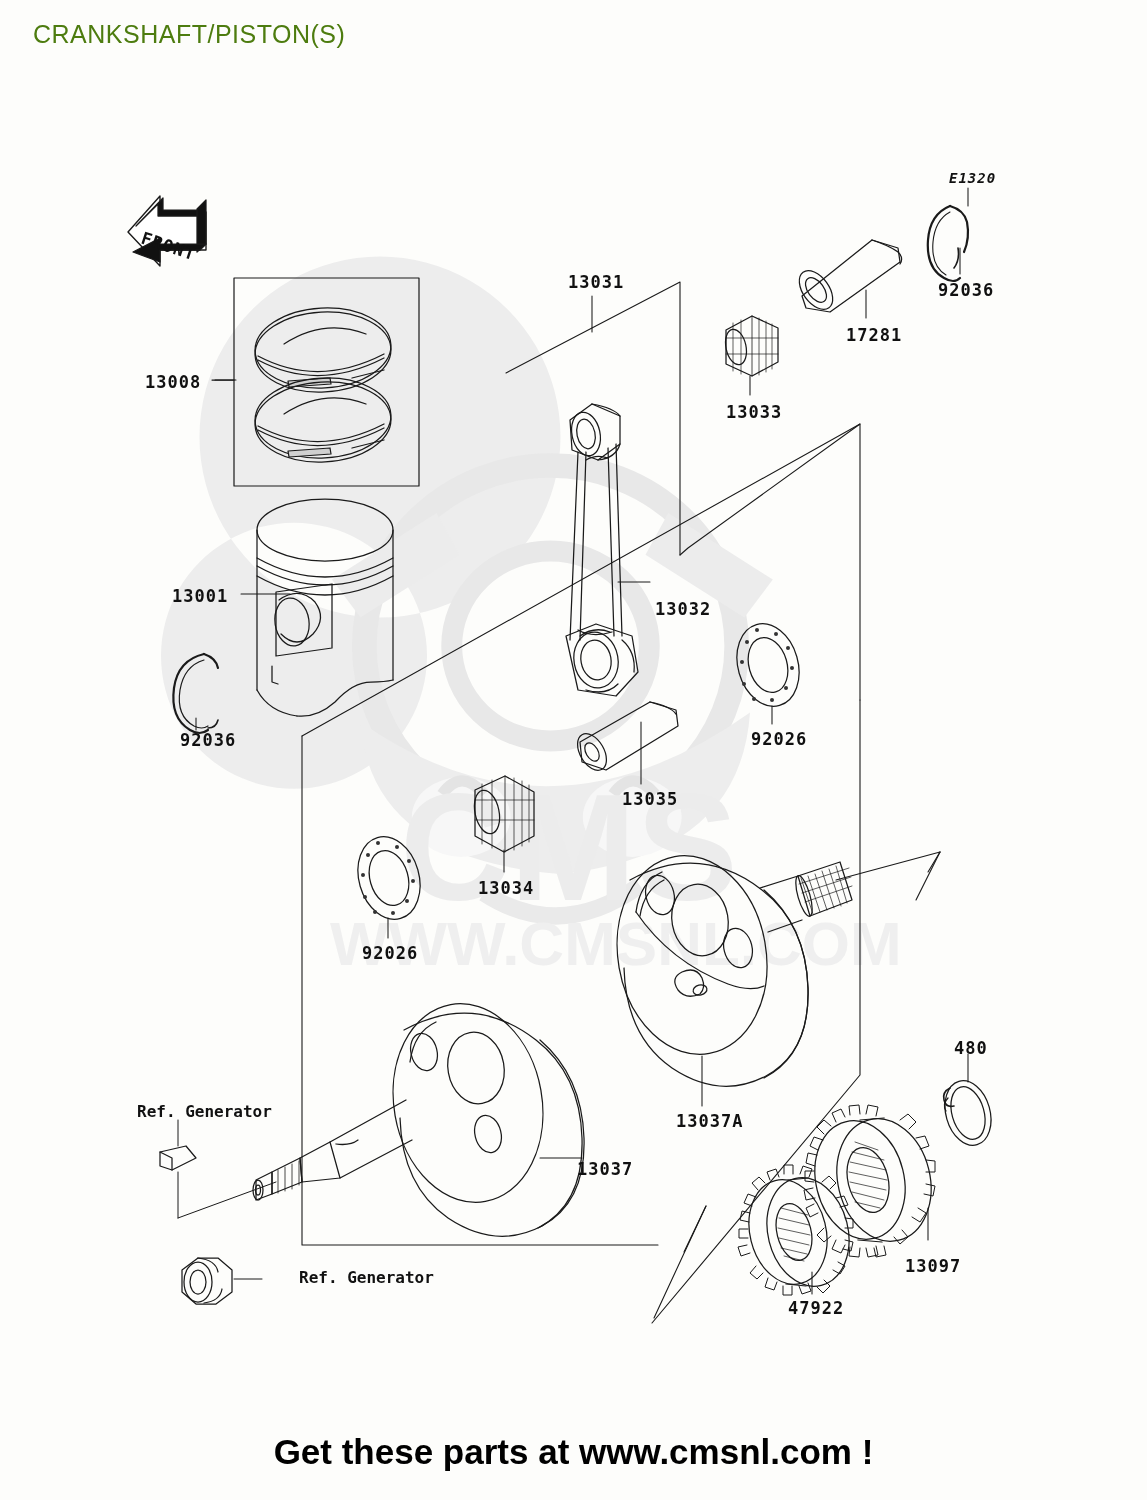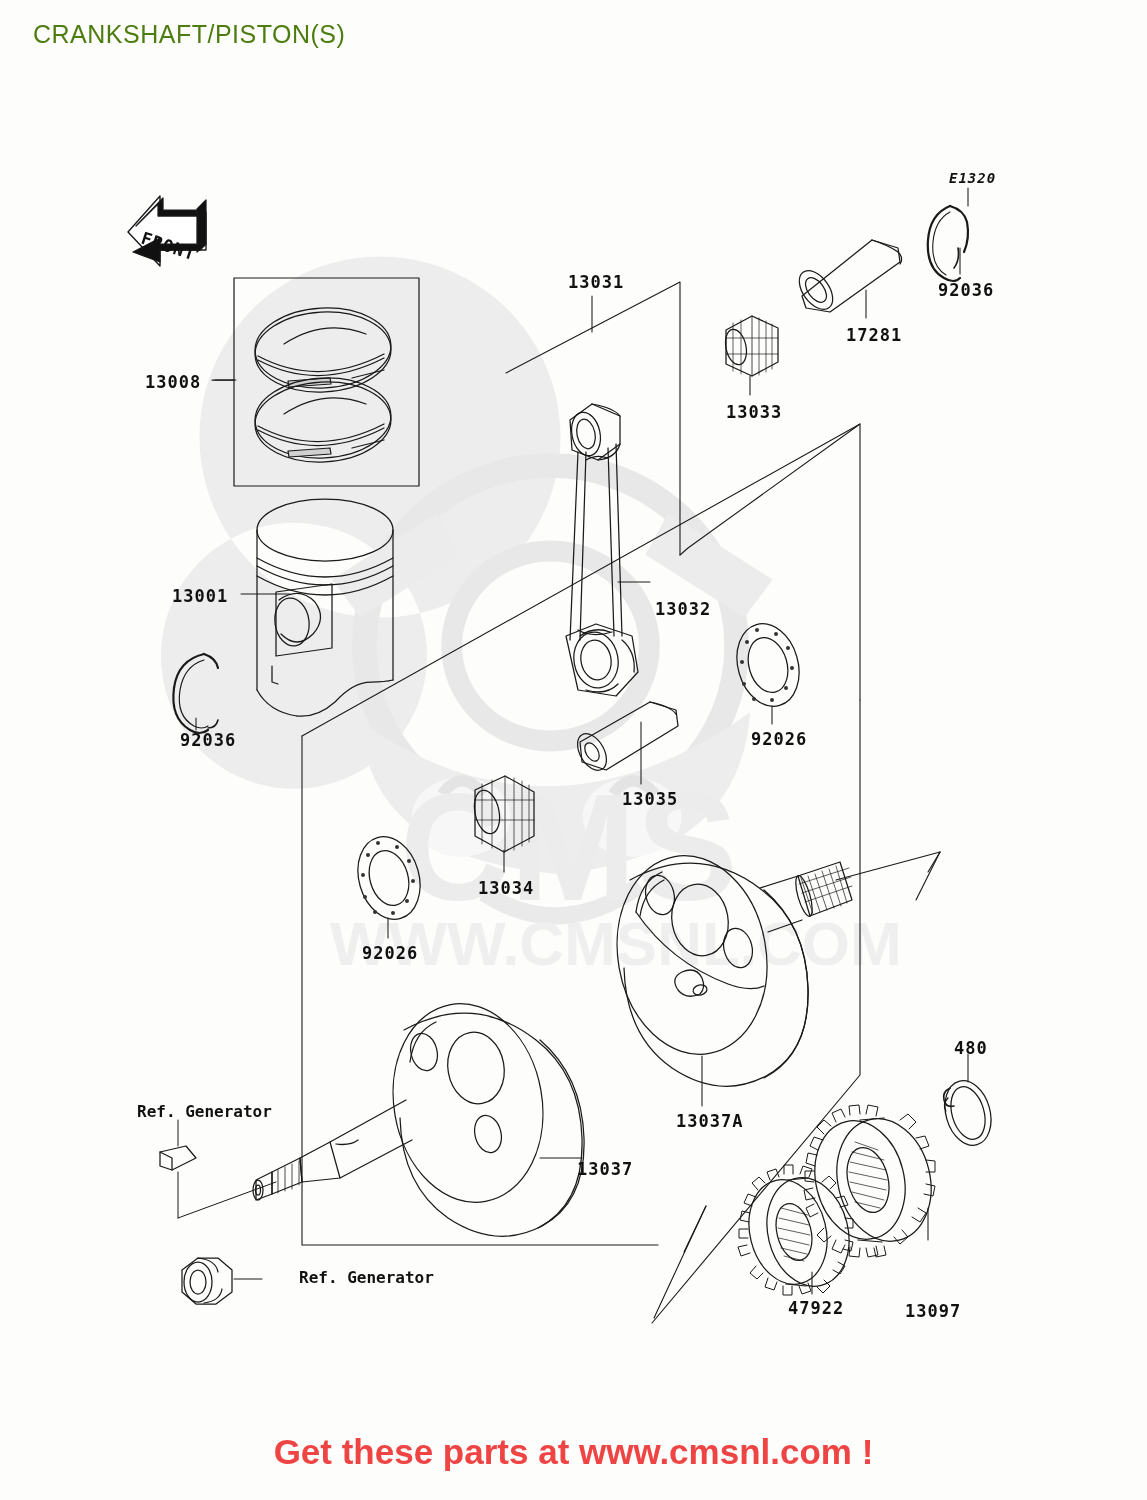--- a/index.html
+++ b/index.html
@@ -27,21 +27,21 @@
   }
   #footer {
     position: absolute;
     left: 0;
     top: 1432px;
     width: 1147px;
     text-align: center;
     font-family: "Liberation Sans", sans-serif;
     font-size: 35px;
     font-weight: bold;
-    color: #ef4444;
+    color: #000000;
     white-space: nowrap;
   }
   .lbl {
     position: absolute;
     font-family: "DejaVu Sans Mono", monospace;
     font-size: 17px;
     font-weight: bold;
     color: #111;
     white-space: nowrap;
     letter-spacing: 1px;
@@ -492,21 +492,21 @@
   <div class="lbl" style="left:846px; top:325px;">17281</div>
   <div class="lbl" style="left:938px; top:280px;">92036</div>
   <div class="lbl sm" style="left:949px; top:170px;font-style:italic;">E1320</div>
   <div class="lbl" style="left:751px; top:729px;">92026</div>
   <div class="lbl" style="left:622px; top:789px;">13035</div>
   <div class="lbl" style="left:478px; top:878px;">13034</div>
   <div class="lbl" style="left:362px; top:943px;">92026</div>
   <div class="lbl" style="left:676px; top:1111px;">13037A</div>
   <div class="lbl" style="left:577px; top:1147px;margin-top:12px;">13037</div>
   <div class="lbl" style="left:954px; top:1038px;">480</div>
-  <div class="lbl" style="left:905px; top:1301px;">13097</div>
+  <div class="lbl" style="left:905px; top:1256px;">13097</div>
   <div class="lbl" style="left:788px; top:1298px;">47922</div>
 
   <div class="lbl ref" style="left:104px; top:1102px;">Ref. Generator</div>
   <div class="lbl ref" style="left:266px; top:1268px;">Ref. Generator</div>
 
   <div id="footer">Get these parts at www.cmsnl.com !</div>
 
 </div>
 
 </body></html>

